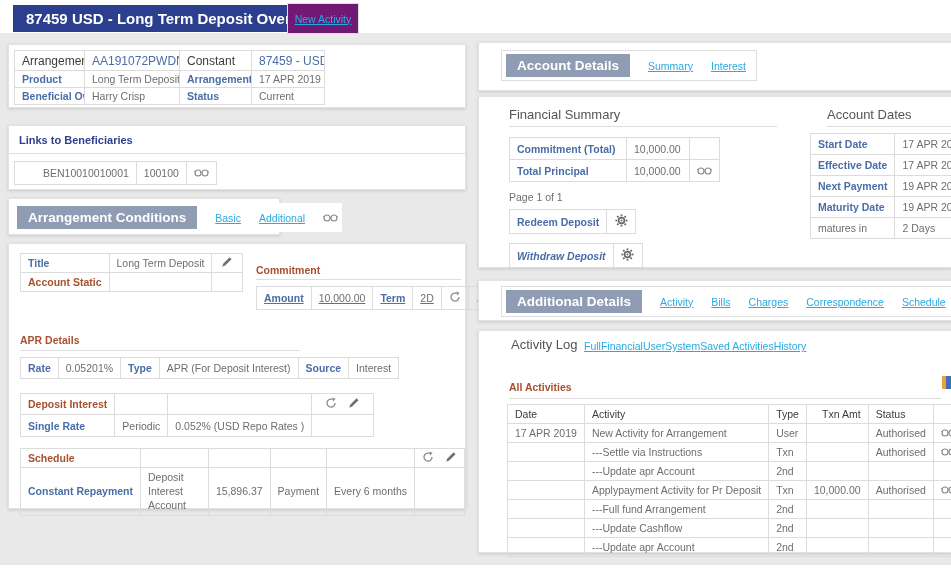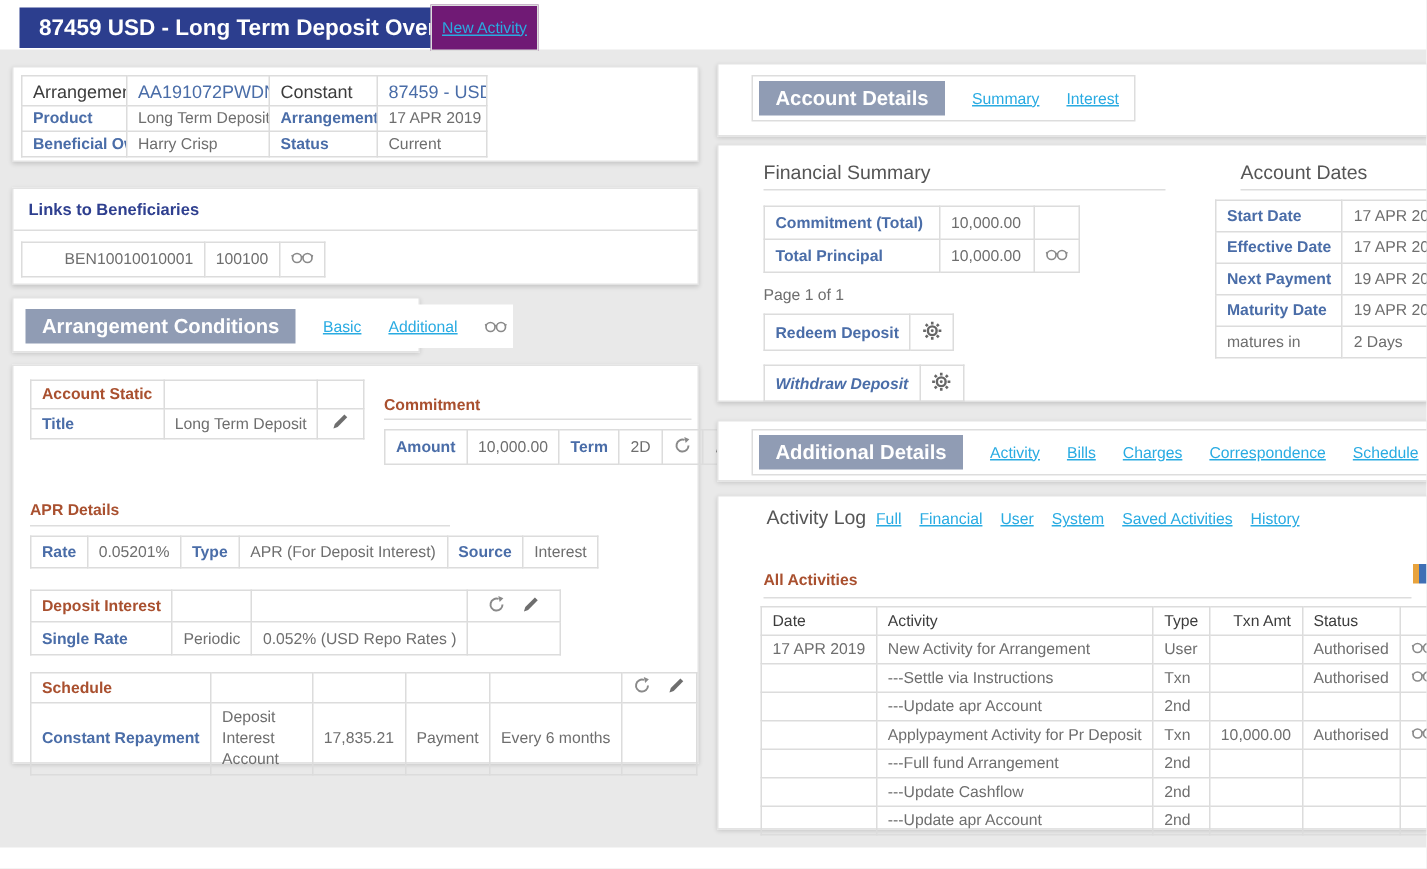--- a/index.html
+++ b/index.html
@@ -125,39 +125,39 @@
 <div class="card" style="left:8px; top:243px; width:458px; height:266px;">
 
   <table style="position:absolute; left:11px; top:9px;">
     <colgroup>
         <col style="width:62px">
         <col style="width:78px">
         <col style="width:31px">
       </colgroup>
     <tbody>
         <tr style="height:19px;">
-      <td class="rust">Account Static</td>
-      <td></td>
-          <td></td>
-    </tr>
-    <tr style="height:19px;">
       <td class="lbl">Title</td>
       <td>Long Term Deposit</td>
       <td style="text-align:center;"><span class="icon-btn">
               <svg width="12" height="12" viewBox="0 0 12 12">
     <path d="M1.3 10.7 l0.9 -3 L8.6 1.3 l1.9 1.9 -6.4 6.4 -2.8 1.1z" fill="#6e6e6e"></path>
   </svg>
             </span></td>
     </tr>
+    <tr style="height:19px;">
+      <td class="rust">Account Static</td>
+      <td></td>
+          <td></td>
+    </tr>
   </tbody>
     </table>
 
   <div class="rust" style="position:absolute; left:247px; top:20px; font-size:10.5px;">Commitment</div>
   <div class="rule" style="position:absolute; left:247px; top:35px; width:205px;"></div>
-  <table style="position:absolute; left:247px; top:42px;">
+  <table style="position:absolute; left:247px; top:42px;text-decoration:underline;">
     <tbody>
         <tr style="height:23px;">
       <td class="lbl" style="width:49px;">Amount</td>
       <td style="width:60px;">10,000.00</td>
       <td class="lbl" style="width:36px;">Term</td>
       <td style="width:27px;">2D</td>
       <td style="width:25px; text-align:center;"><span class="icon-btn">
               <svg width="12" height="12" viewBox="0 0 12 12">
     <path d="M10 6 A4 4 0 1 1 7.4 2.3" fill="none" stroke="#8a8a8a" stroke-width="1.3"></path>
     <path d="M7.2 0.4 L10.6 1.8 L8.1 4.4 Z" fill="#8a8a8a"></path>
@@ -248,21 +248,21 @@
         <span class="icon-btn" style="margin-left:8px;">
               <svg width="12" height="12" viewBox="0 0 12 12">
     <path d="M1.3 10.7 l0.9 -3 L8.6 1.3 l1.9 1.9 -6.4 6.4 -2.8 1.1z" fill="#6e6e6e"></path>
   </svg>
             </span>
       </td>
     </tr>
     <tr style="height:32px;">
       <td class="lbl">Constant Repayment</td>
       <td class="wrap2">Deposit Interest Account</td>
-      <td>17,835.21</td>
+      <td>15,896.37</td>
       <td>Payment</td>
       <td>Every 6 months</td>
       <td></td>
     </tr>
   </tbody>
     </table>
 </div>
 
 <div class="card" style="left:478px; top:42px; width:474px; height:49px;">
   <div class="badge-strip" style="left:22px; top:7px;">
@@ -393,21 +393,21 @@
     <a class="cyan">Bills</a>
     <a class="cyan">Charges</a>
     <a class="cyan">Correspondence</a>
     <a class="cyan">Schedule</a>
 
   </div>
 </div>
 
 <div class="card" style="left:478px; top:330px; width:474px; height:223px;">
   <div class="sec-title" style="position:absolute; left:32px; top:6px;">Activity Log</div>
-  <div style="position:absolute; left:105px; top:9px; display:flex; gap:12px;">
+  <div style="position:absolute; left:105px; top:9px; display:flex; gap:0;">
     <a class="cyan">Full</a>
     <a class="cyan">Financial</a>
     <a class="cyan">User</a>
     <a class="cyan">System</a>
     <a class="cyan">Saved Activities</a>
     <a class="cyan">History</a>
   </div>
 
   <div class="rust" style="position:absolute; left:30px; top:50px; font-size:10.5px;">All Activities</div>
   <div class="rule" style="position:absolute; left:30px; top:67px; width:432px;"></div>

